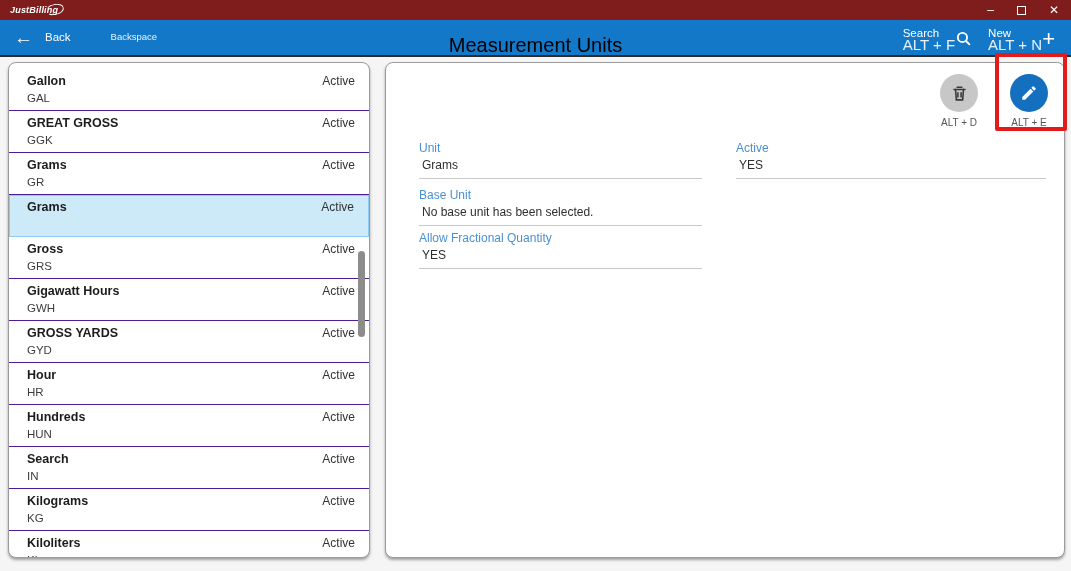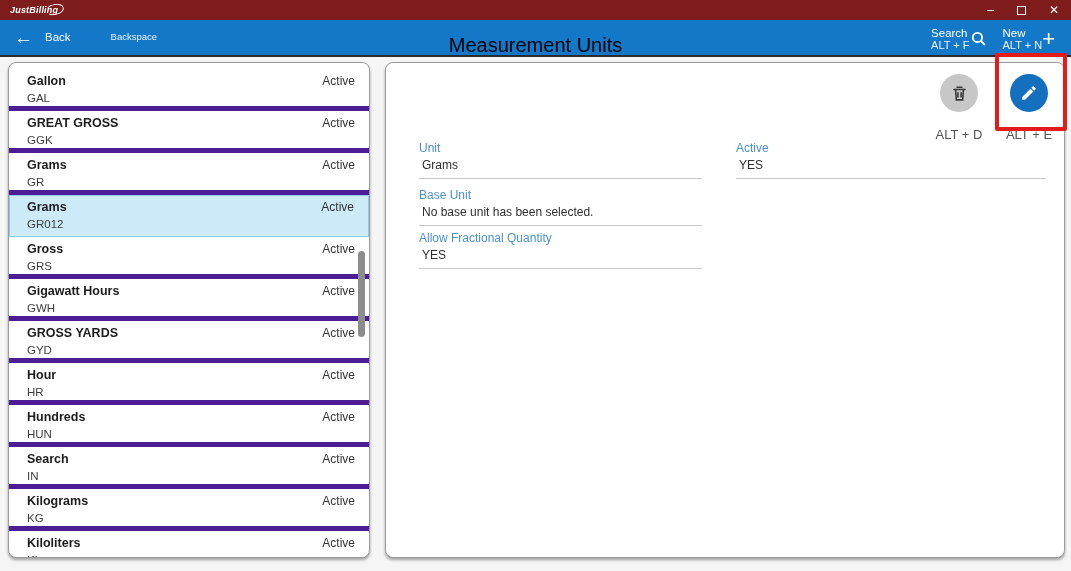--- a/index.html
+++ b/index.html
@@ -39,35 +39,35 @@
   .back-sublabel { color:#e8f2fb; font-size:9.5px; line-height:11px;margin-left:40px; }
   .nav-title {
     position:absolute; left:0; right:0; top:7px; height:37px;
     display:flex; align-items:center; justify-content:center;
     color:#000000; font-size:20px; pointer-events:none;
   }
   .nav-actions { position:absolute; right:16px; top:0; height:37px; display:flex; align-items:center; gap:16px; }
   .nav-action { display:flex; align-items:center; cursor:pointer; }
   .na-labels { display:flex; flex-direction:column; align-items:flex-start; }
   .na-label { color:#fff; font-size:11.5px; line-height:13px; }
-  .na-shortcut { color:#e8f2fb; font-size:11px; line-height:10px; }
+  .na-shortcut { color:#e8f2fb; font-size:15px; line-height:10px; }
   .na-plus { color:#fff; font-size:22px; font-weight:300; line-height:20px; }
   
   .panel {
     position:absolute; background:#fff;
     border:1px solid #9b9b9b; border-radius:8px;
     box-shadow:0 2px 3px rgba(0,0,0,.35);
     overflow:hidden;
   }
   .left-panel { left:8px; top:62px; width:362px; height:496px; padding-top:6px; }
   .right-panel { left:385px; top:62px; width:680px; height:496px; }
   
   .unit-row {
     height:42px; padding:5px 14px 0 18px;
-    border-bottom:5px solid #4c1d95; cursor:pointer;
+    border-bottom:1px solid #4c1d95; cursor:pointer;
   }
   .row-top { display:flex; justify-content:space-between; align-items:baseline; }
   .u-name { font-size:12.5px; font-weight:bold; color:#1c1c1c; }
   .u-status { font-size:12px; color:#333; }
   .u-code { font-size:11.5px; color:#3c3c3c; margin-top:4px; }
   .unit-row.selected {
     background:#cdeaf8;
     border:1px solid #8fcbee;
     padding-left:17px; padding-top:4px;
   }
@@ -78,21 +78,21 @@
   
   .action-group { position:absolute; width:52px; display:flex; flex-direction:column; align-items:center; }
   .action-circle {
     width:38px; height:38px; border-radius:50%;
     display:flex; align-items:center; justify-content:center; cursor:pointer;
   }
   .delete-group { left:547px; top:11px; }
   .edit-group { left:617px; top:11px; }
   .delete-circle { background:#c7c7c7; }
   .edit-circle { background:#1470be; }
-  .action-shortcut { margin-top:15px; font-size:13px; color:#555; }
+  .action-shortcut { margin-top:5px; font-size:10px; color:#555; }
   .field { position:absolute; }
   .f-unit { left:33px; top:78px; width:283px; }
   .f-active { left:350px; top:78px; width:310px; }
   .f-base { left:33px; top:125px; width:283px; }
   .f-frac { left:33px; top:168px; width:283px; }
   .f-label { color:#4a90d0; font-size:12px; line-height:14px; }
   .f-value {
     margin-top:3px; padding:0 0 6px 3px;
     font-size:12px; color:#2e2e2e; line-height:14px;
     border-bottom:1px solid #c9c9c9;
@@ -171,21 +171,20 @@
         <span class="u-name">Grams</span>
         <span class="u-status">Active</span>
       </div>
     <div class="u-code">GR</div>
   </div>
   <div class="unit-row selected">
     <div class="row-top">
         <span class="u-name">Grams</span>
         <span class="u-status">Active</span>
       </div>
-    <div class="u-code">GR012</div>
   </div>
   <div class="unit-row">
     <div class="row-top">
         <span class="u-name">Gross</span>
         <span class="u-status">Active</span>
       </div>
     <div class="u-code">GRS</div>
   </div>
   <div class="unit-row">
     <div class="row-top">

